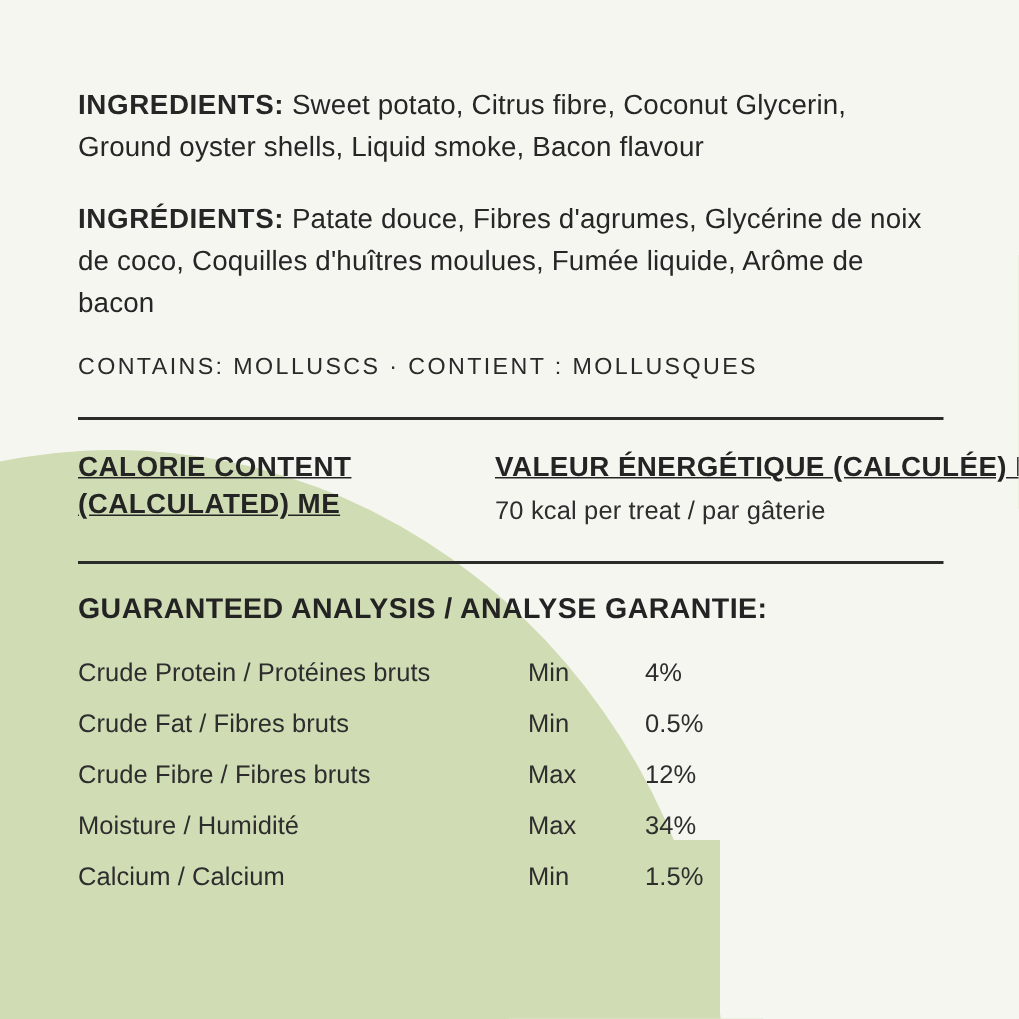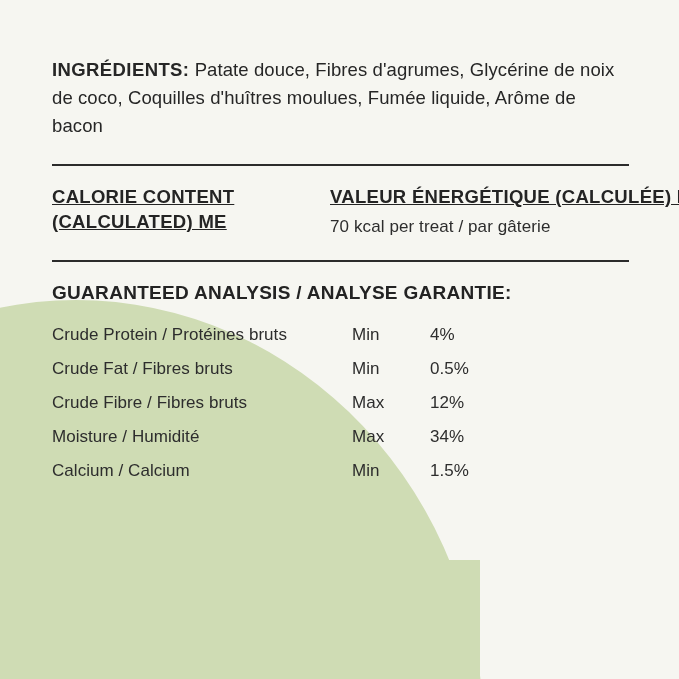--- a/index.html
+++ b/index.html
@@ -124,25 +124,29 @@
 </style>
 </head>
 <body>
 
 <div class="page">
   <div class="green-shape"></div>
   <div class="green-shape2"></div>
 
   <div class="content">
 
+    <p class="para">
+      <span class="lbl">INGREDIENTS:</span><span> Sweet potato, Citrus fibre, Coconut Glycerin, Ground oyster shells, Liquid smoke, Bacon flavour</span>
+    </p>
 
     <p class="para">
       <span class="lbl">INGRÉDIENTS:</span><span> Patate douce, Fibres d'agrumes, Glycérine de noix de coco, Coquilles d'huîtres moulues, Fumée liquide, Arôme de bacon</span>
     </p>
 
+    <p class="contains">CONTAINS: MOLLUSCS · CONTIENT : MOLLUSQUES</p>
 
     <hr class="rule">
 
     <div class="calorie-block">
       <div class="cal-col left">
         <div class="cal-head">CALORIE CONTENT (CALCULATED) ME</div>
       </div>
       <div class="cal-col right">
         <div class="cal-head">VALEUR ÉNERGÉTIQUE (CALCULÉE) EM</div>
         <div class="cal-val">70 kcal per treat / par gâterie</div>

